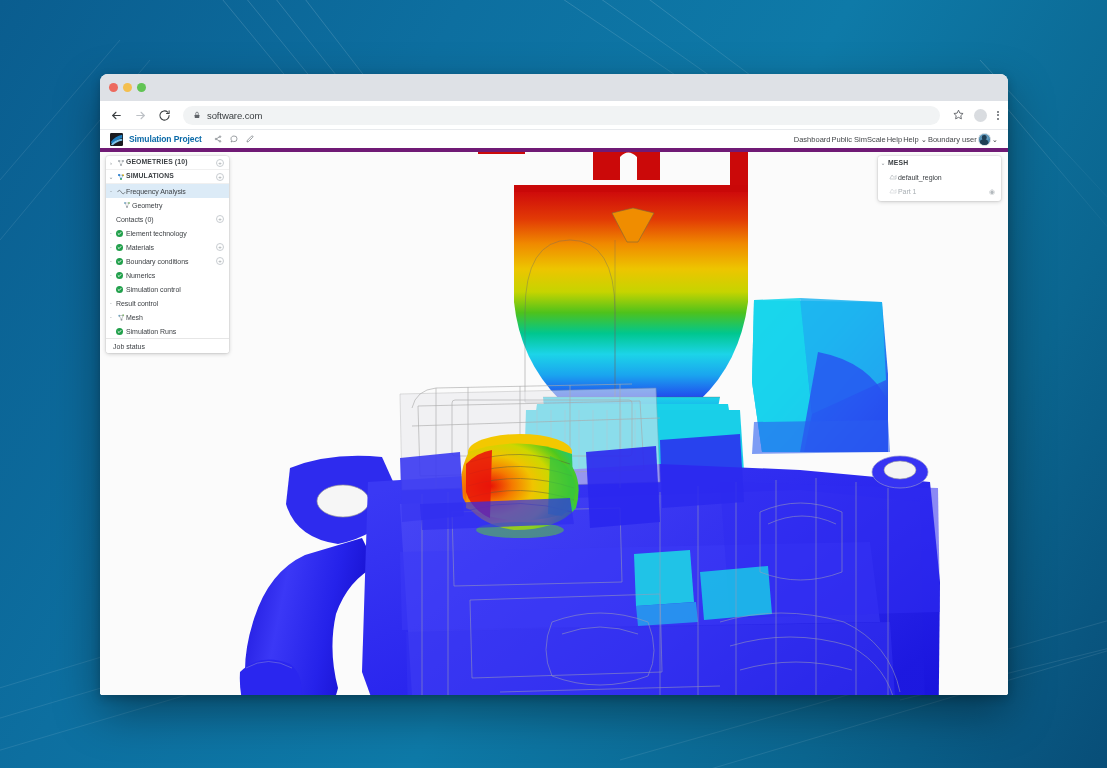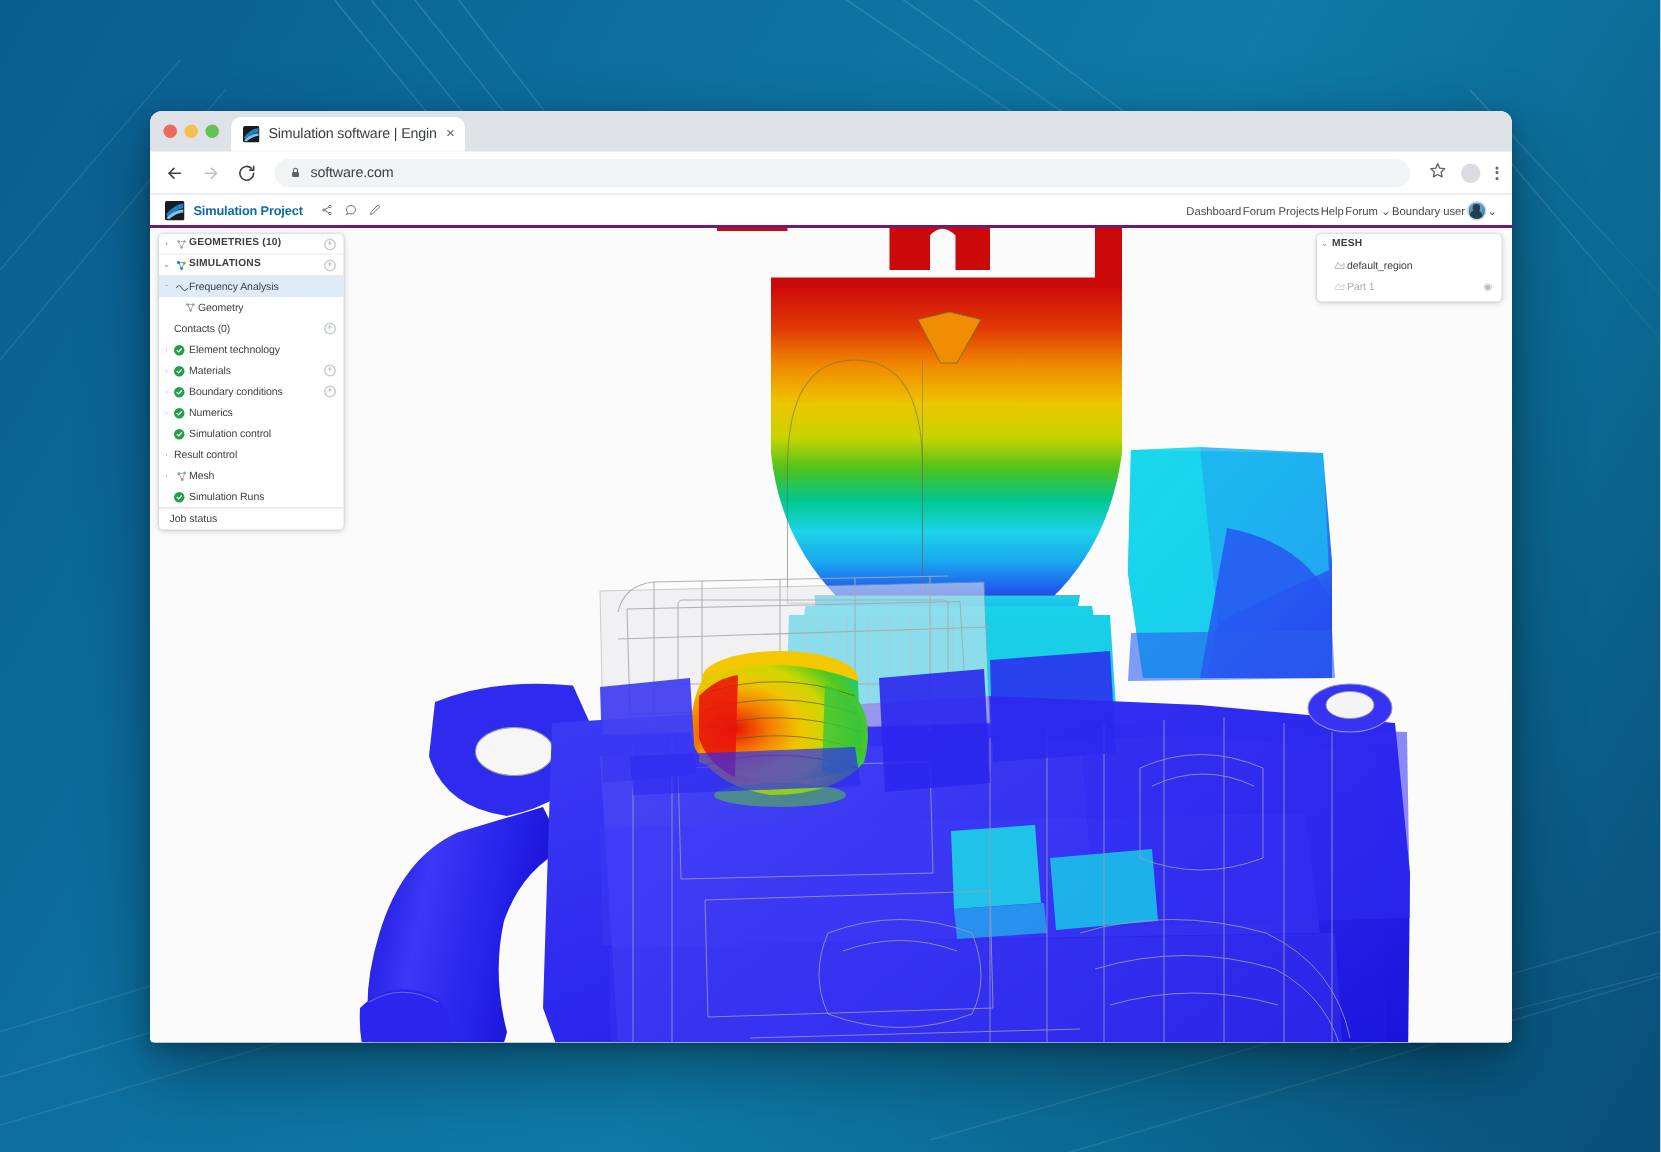--- a/index.html
+++ b/index.html
@@ -92,21 +92,21 @@
   .tb-avatar { width: 13px; height: 13px; border-radius: 50%; background: #d9dce0; }
   .dots { display: flex; flex-direction: column; gap: 1.5px; align-items: center; }
   .dots i { width: 2px; height: 2px; background: #5f6368; border-radius: 50%; display: block; }
 
   
   .app { flex: 1 1 auto; position: relative; background: #ffffff; overflow: hidden; }
 
   .app-header {
     height: 22px;
     background: #ffffff;
-    border-bottom: 2px solid #701a75;
+    border-bottom: 4px solid #701a75;
     display: flex; align-items: center;
     padding: 0 10px;
     position: relative; z-index: 6;
   }
   .brand { display: flex; align-items: center; gap: 6px; }
   .brand-name { font-size: 8.5px; font-weight: bold; color: #0b6aa8; letter-spacing: -0.1px; }
   .hdr-icons { display: flex; align-items: center; gap: 8px; margin-left: 12px; }
   .hdr-nav { margin-left: auto; display: flex; align-items: center; gap: 1px; }
   .hdr-link { font-size: 7.5px; color: #44474a; white-space: nowrap; }
   .hdr-avatar {
@@ -241,29 +241,20 @@
     </g>
   </svg>
 
   <div id="browser">
 
     <div class="tabstrip">
       <div class="lights">
         <span class="light red"></span>
         <span class="light yellow"></span>
         <span class="light green"></span>
-      </div>
-      <div class="tab">
-        <svg class="tab-favicon" viewBox="0 0 16 16">
-          <rect x="0" y="0" width="16" height="16" rx="2" fill="#1b1b1f"></rect>
-          <path d="M1 11 C5 6, 9 3, 15 2 L15 6 C10 7, 6 10, 3 14 Z" fill="#1f7fc0"></path>
-          <path d="M1 14 C5 10, 10 7, 15 7 L15 9.5 C10 10, 6 12.5, 3.5 15 Z" fill="#7fc3e8"></path>
-        </svg>
-        <span class="tab-title">Simulation software | Engin</span>
-        <span class="tab-close">×</span>
       </div>
     </div>
 
     <div class="toolbar">
       <span class="nav-btn">
         <svg width="13" height="13" viewBox="0 0 24 24" fill="none" stroke="#3c4043" stroke-width="2" stroke-linecap="round" stroke-linejoin="round">
           <line x1="19" y1="12" x2="5" y2="12"></line>
             <polyline points="11 18 5 12 11 6"></polyline>
         </svg>
       </span>
@@ -322,23 +313,23 @@
           </svg>
           <svg width="8" height="8" viewBox="0 0 24 24" fill="none" stroke="#6b7177" stroke-width="2">
             <path d="M21 11.5a8.4 8.4 0 0 1-9 8.4 9.6 9.6 0 0 1-4-.9L3 21l2-4.2A8.3 8.3 0 0 1 12 3a8.4 8.4 0 0 1 9 8.5z"></path>
           </svg>
           <svg width="8" height="8" viewBox="0 0 24 24" fill="none" stroke="#6b7177" stroke-width="2" stroke-linecap="round">
             <path d="M17 3a2.5 2.5 0 0 1 3.5 3.5L7 20l-4 1 1-4z"></path>
           </svg>
         </div>
         <div class="hdr-nav">
           <span class="hdr-link">Dashboard</span>
-          <span class="hdr-link">Forum Projects</span>
+          <span class="hdr-link">Public SimScale</span>
           <span class="hdr-link">Help</span>
-          <span class="hdr-link">Forum ⌄</span>
+          <span class="hdr-link">Help ⌄</span>
           <span class="hdr-link">Boundary user</span>
           <span class="hdr-avatar"></span>
           <span class="hdr-link">⌄</span>
         </div>
       </div>
 
       <div class="viewport">
         <svg width="908" height="573" viewBox="0 0 908 573">
           <defs>
             <linearGradient id="topRainbow" x1="0" y1="0" x2="0" y2="1">

